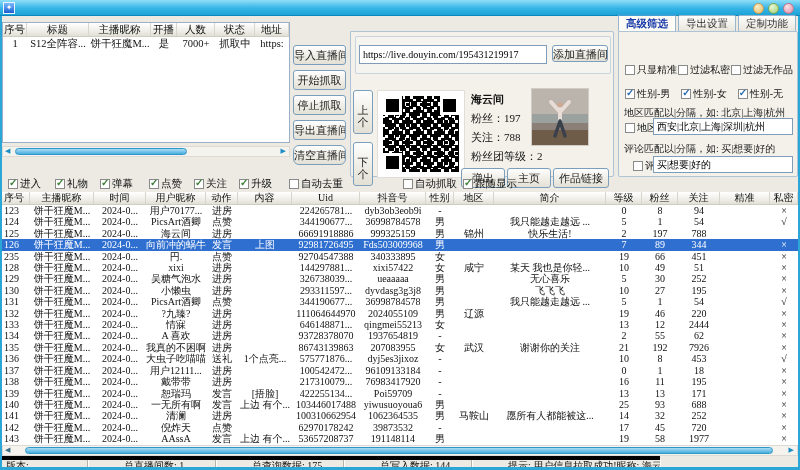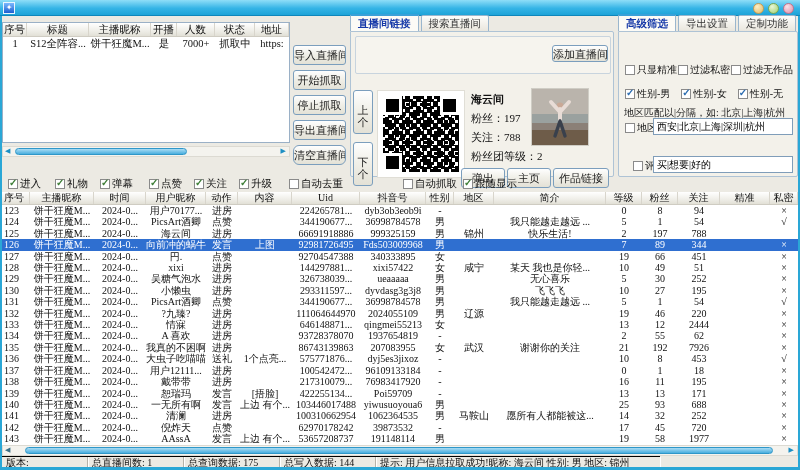--- a/index.html
+++ b/index.html
@@ -80,21 +80,21 @@
   .mhead span{border-right:1px solid #d8d5cc;text-align:center;font-size:10px;line-height:12px;overflow:hidden;white-space:nowrap;}
   .tbody{left:2px;top:205px;width:796px;height:240px;background:#fff;overflow:hidden;}
   .tr{display:flex;height:11.42px;line-height:11.4px;}
   .tr span{text-align:center;font-size:10px;overflow:hidden;white-space:nowrap;}
   .tr.selected{background:#2f6fd0;color:#fff;}
   .c0{width:28px;text-align:left !important;padding-left:2px;}
   .c1{width:64px;}.c2{width:52px;}.c3{width:60px;}.c4{width:32px;}.c5{width:54px;}
   .c6{width:68px;}.c7{width:66px;}.c8{width:28px;}.c9{width:40px;}.c10{width:112px;}
   .c11{width:36px;}.c12{width:36px;}.c13{width:42px;}.c14{width:50px;}.c15{width:28px;}
   
-  .statusbar{left:2px;top:456px;width:658px;height:11px;display:flex;background:#eceae3;border-top:1px solid #000000;}
+  .statusbar{left:2px;top:456px;width:658px;height:11px;display:flex;background:#eceae3;border-top:4px solid #000000;gap:32px;}
   .statusbar .cell{font-size:10px;line-height:11px;padding-left:4px;border-right:1px solid #b5b2a8;box-shadow:1px 0 0 #fff;white-space:nowrap;overflow:hidden;}
   .s0{width:86px;}.s1{width:96px;}.s2{width:96px;}.s3{width:96px;}.s4{flex:1;border-right:none !important;}
 </style>
 </head>
 <body>
 
 <div class="window">
 
   <div class="abs titlebar">
     <div class="abs app-icon">✦</div>
@@ -129,26 +129,23 @@
     <span class="sarrow" style="right:3px;">▶</span>
   </div>
 
   <button class="abs xp-btn btncol" style="top:45px;">导入直播间</button>
   <button class="abs xp-btn btncol" style="top:70px;">开始抓取</button>
   <button class="abs xp-btn btncol" style="top:95px;">停止抓取</button>
   <button class="abs xp-btn btncol" style="top:120px;">导出直播间</button>
   <button class="abs xp-btn btncol" style="top:145px;border-radius:6px;">清空直播间</button>
 
   <div class="abs room-panel">
-    <div class="tabrow">
-      <div class="tab active">直播间链接</div>
-      <div class="tab">搜索直播间</div>
-    </div>
     <div class="abs panel-body room-body">
       <div class="abs url-group" style="left:4px;top:4px;width:256px;height:38px;"></div>
+      <input class="abs field url-input" style="left: 8px; top: 13px;" value="https://live.douyin.com/195431219917">
       <button class="abs xp-btn add-btn" style="left:201px;top:13px;">添加直播间</button>
 
       <button class="abs xp-btn nav-btn" style="top:58px;">上个</button>
       <button class="abs xp-btn nav-btn" style="top:110px;">下个</button>
 
       <div class="abs qr">
         <div class="qr-noise"></div>
         <div class="finder f-tl"></div>
         <div class="finder f-tr"></div>
         <div class="finder f-bl"></div>
@@ -209,20 +206,21 @@
           <label class="cbitem">
             <span class="cb checked"></span>
             <span>性别-无</span>
           </label>
         </div>
       <label class="abs cbitem" style="left:6px;top:89px;">
           <span class="cb"></span>
           <span>地区</span>
         </label>
       <input class="abs field" style="left: 34px; top: 86px; width: 140px; height: 17px;" value="西安|北京|上海|深圳|杭州">
+      <div class="abs hint" style="left:5px;top:110px;">评论匹配以|分隔，如: 买|想要|好的</div>
       <label class="abs cbitem" style="left:6px;top:127px;margin-left:8px;">
           <span class="cb"></span>
           <span>评论</span>
         </label>
       <input class="abs field" style="left: 34px; top: 124px; width: 140px; height: 17px;" value="买|想要|好的">
     </div>
   </div>
 
   <div class="abs toolbar">
 
@@ -350,21 +348,21 @@
       <span class="c8">男</span>
       <span class="c9"></span>
       <span class="c10"></span>
       <span class="c11">7</span>
       <span class="c12">89</span>
       <span class="c13">344</span>
       <span class="c14"></span>
       <span class="c15">×</span>
     </div>
       <div class="tr">
-      <span class="c0">127</span>
+      <span class="c0">235</span>
       <span class="c1">饼干狂魔M...</span>
       <span class="c2">2024-0...</span>
       <span class="c3">円.</span>
       <span class="c4">点赞</span>
       <span class="c5"></span>
       <span class="c6">92704547388</span>
       <span class="c7">340333895</span>
       <span class="c8">女</span>
       <span class="c9"></span>
       <span class="c10"></span>

